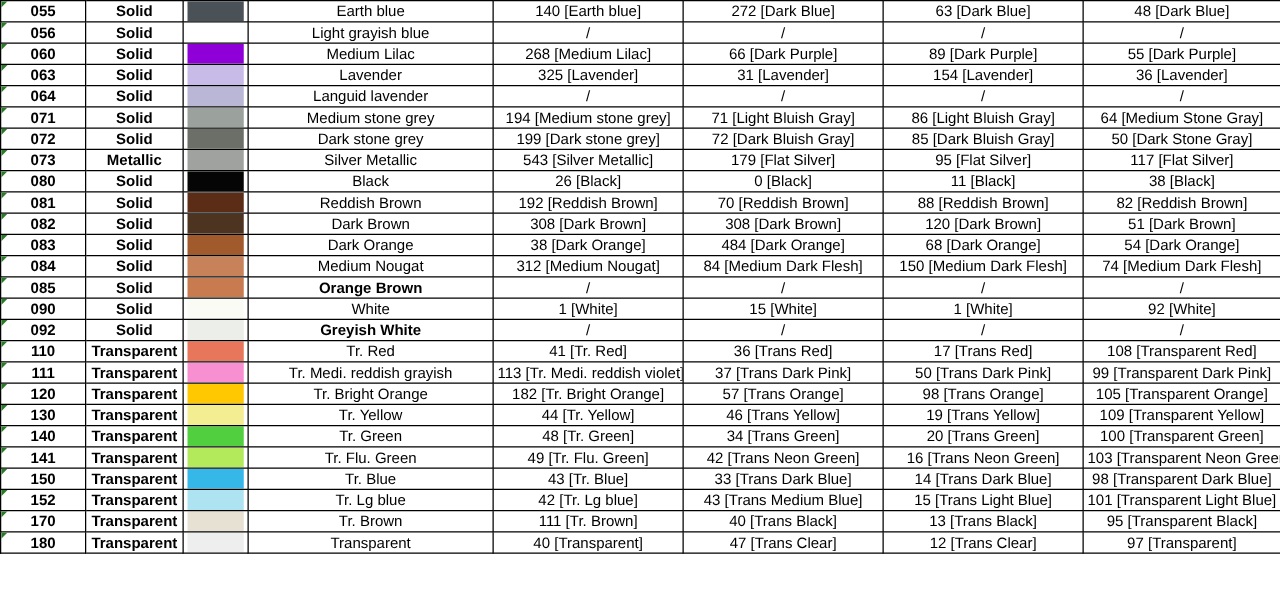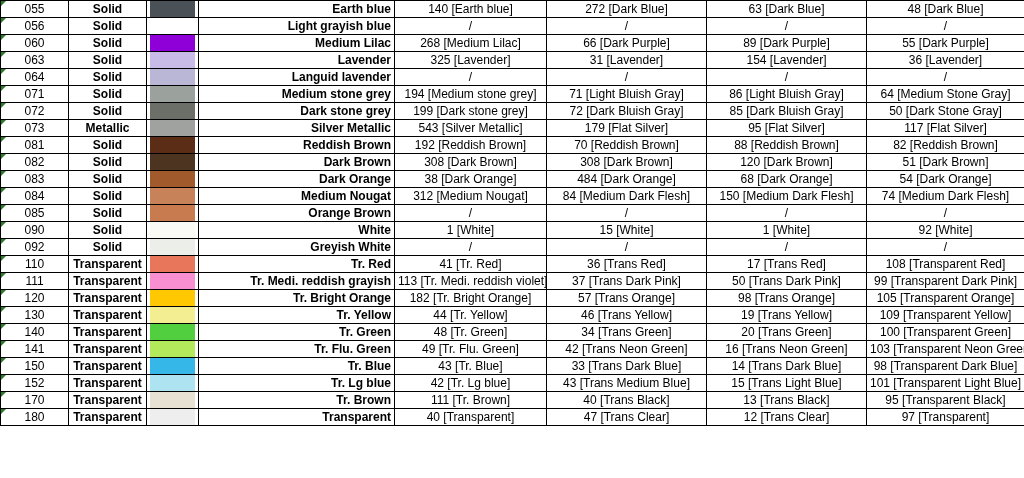--- a/index.html
+++ b/index.html
@@ -31,24 +31,24 @@
   
   col.c-id     { width: 68px; }
   col.c-type   { width: 78px; }
   col.c-swatch { width: 52px; }
   col.c-name   { width: 196px; }
   col.c-a      { width: 152px; }
   col.c-b      { width: 160px; }
   col.c-c      { width: 160px; }
   col.c-d      { width: 158px; }
 
-  td.id     { text-align: center; }
+  td.id     { text-align: center; font-weight: bold; }
   td.type   { text-align: center; font-weight: bold; }
   td.swatch { padding: 0; }
-  td.name   { text-align: right; font-weight: bold; }
+  td.name   { text-align: center; }
   td.num    { text-align: center; }
 
   .red-name { color: #ff0000; font-weight: bold; }
 
   
   td.id { position: relative; }
   td.id .marker {
     position: absolute;
     top: 0;
     left: 0;
@@ -168,20 +168,32 @@
         <td class="swatch">
           <span class="fill" style="background: rgb(160, 162, 160);"></span>
         </td>
         <td class="name">Silver Metallic</td>
         <td class="num">543 [Silver Metallic]</td>
         <td class="num">179 [Flat Silver]</td>
         <td class="num">95 [Flat Silver]</td>
         <td class="num">117 [Flat Silver]</td>
       </tr>
       <tr>
+        <td class="id"><span class="marker" style="border-top-color: rgb(42, 122, 42);"></span><span>080</span></td>
+        <td class="type">Solid</td>
+        <td class="swatch">
+          <span class="fill" style="background: rgb(5, 5, 5);"></span>
+        </td>
+        <td class="name">Black</td>
+        <td class="num">26 [Black]</td>
+        <td class="num">0 [Black]</td>
+        <td class="num">11 [Black]</td>
+        <td class="num">38 [Black]</td>
+      </tr>
+      <tr>
         <td class="id"><span class="marker" style="border-top-color: rgb(42, 122, 42);"></span><span>081</span></td>
         <td class="type">Solid</td>
         <td class="swatch">
           <span class="fill" style="background: rgb(91, 45, 22);"></span>
         </td>
         <td class="name">Reddish Brown</td>
         <td class="num">192 [Reddish Brown]</td>
         <td class="num">70 [Reddish Brown]</td>
         <td class="num">88 [Reddish Brown]</td>
         <td class="num">82 [Reddish Brown]</td>

